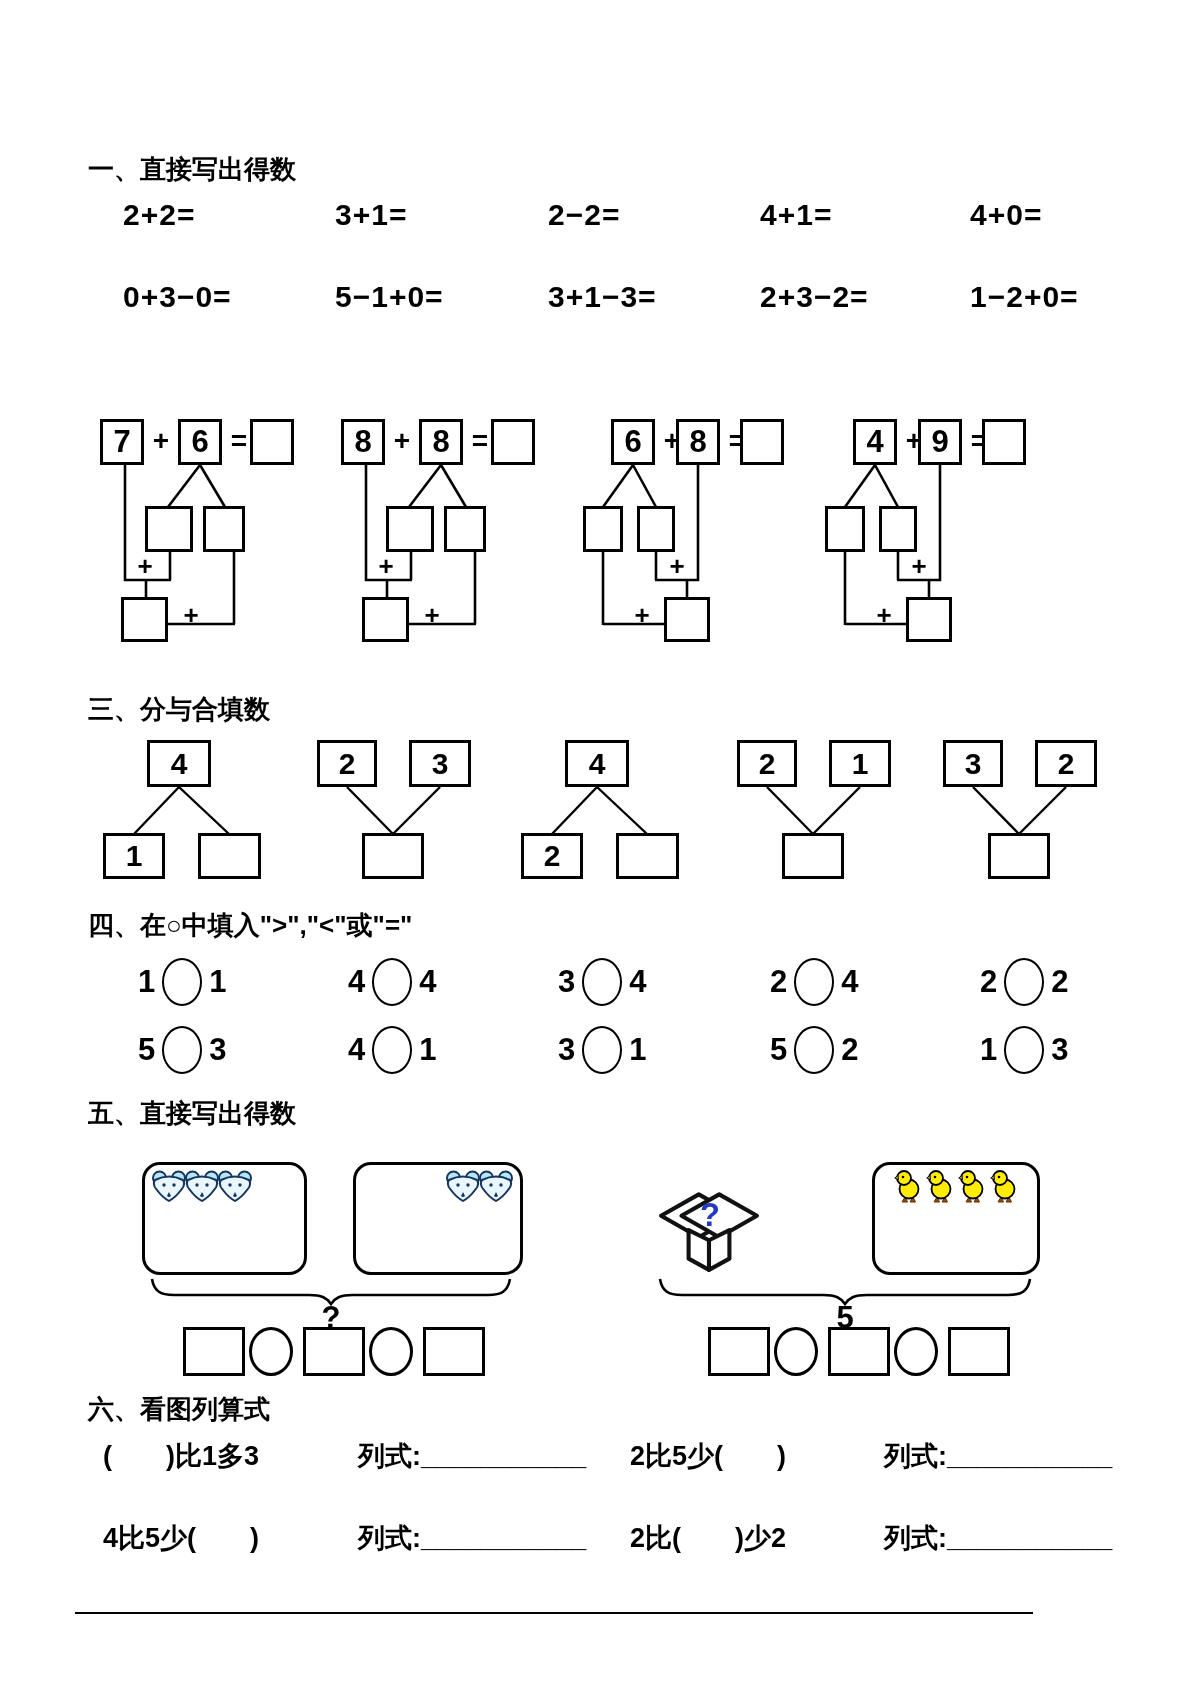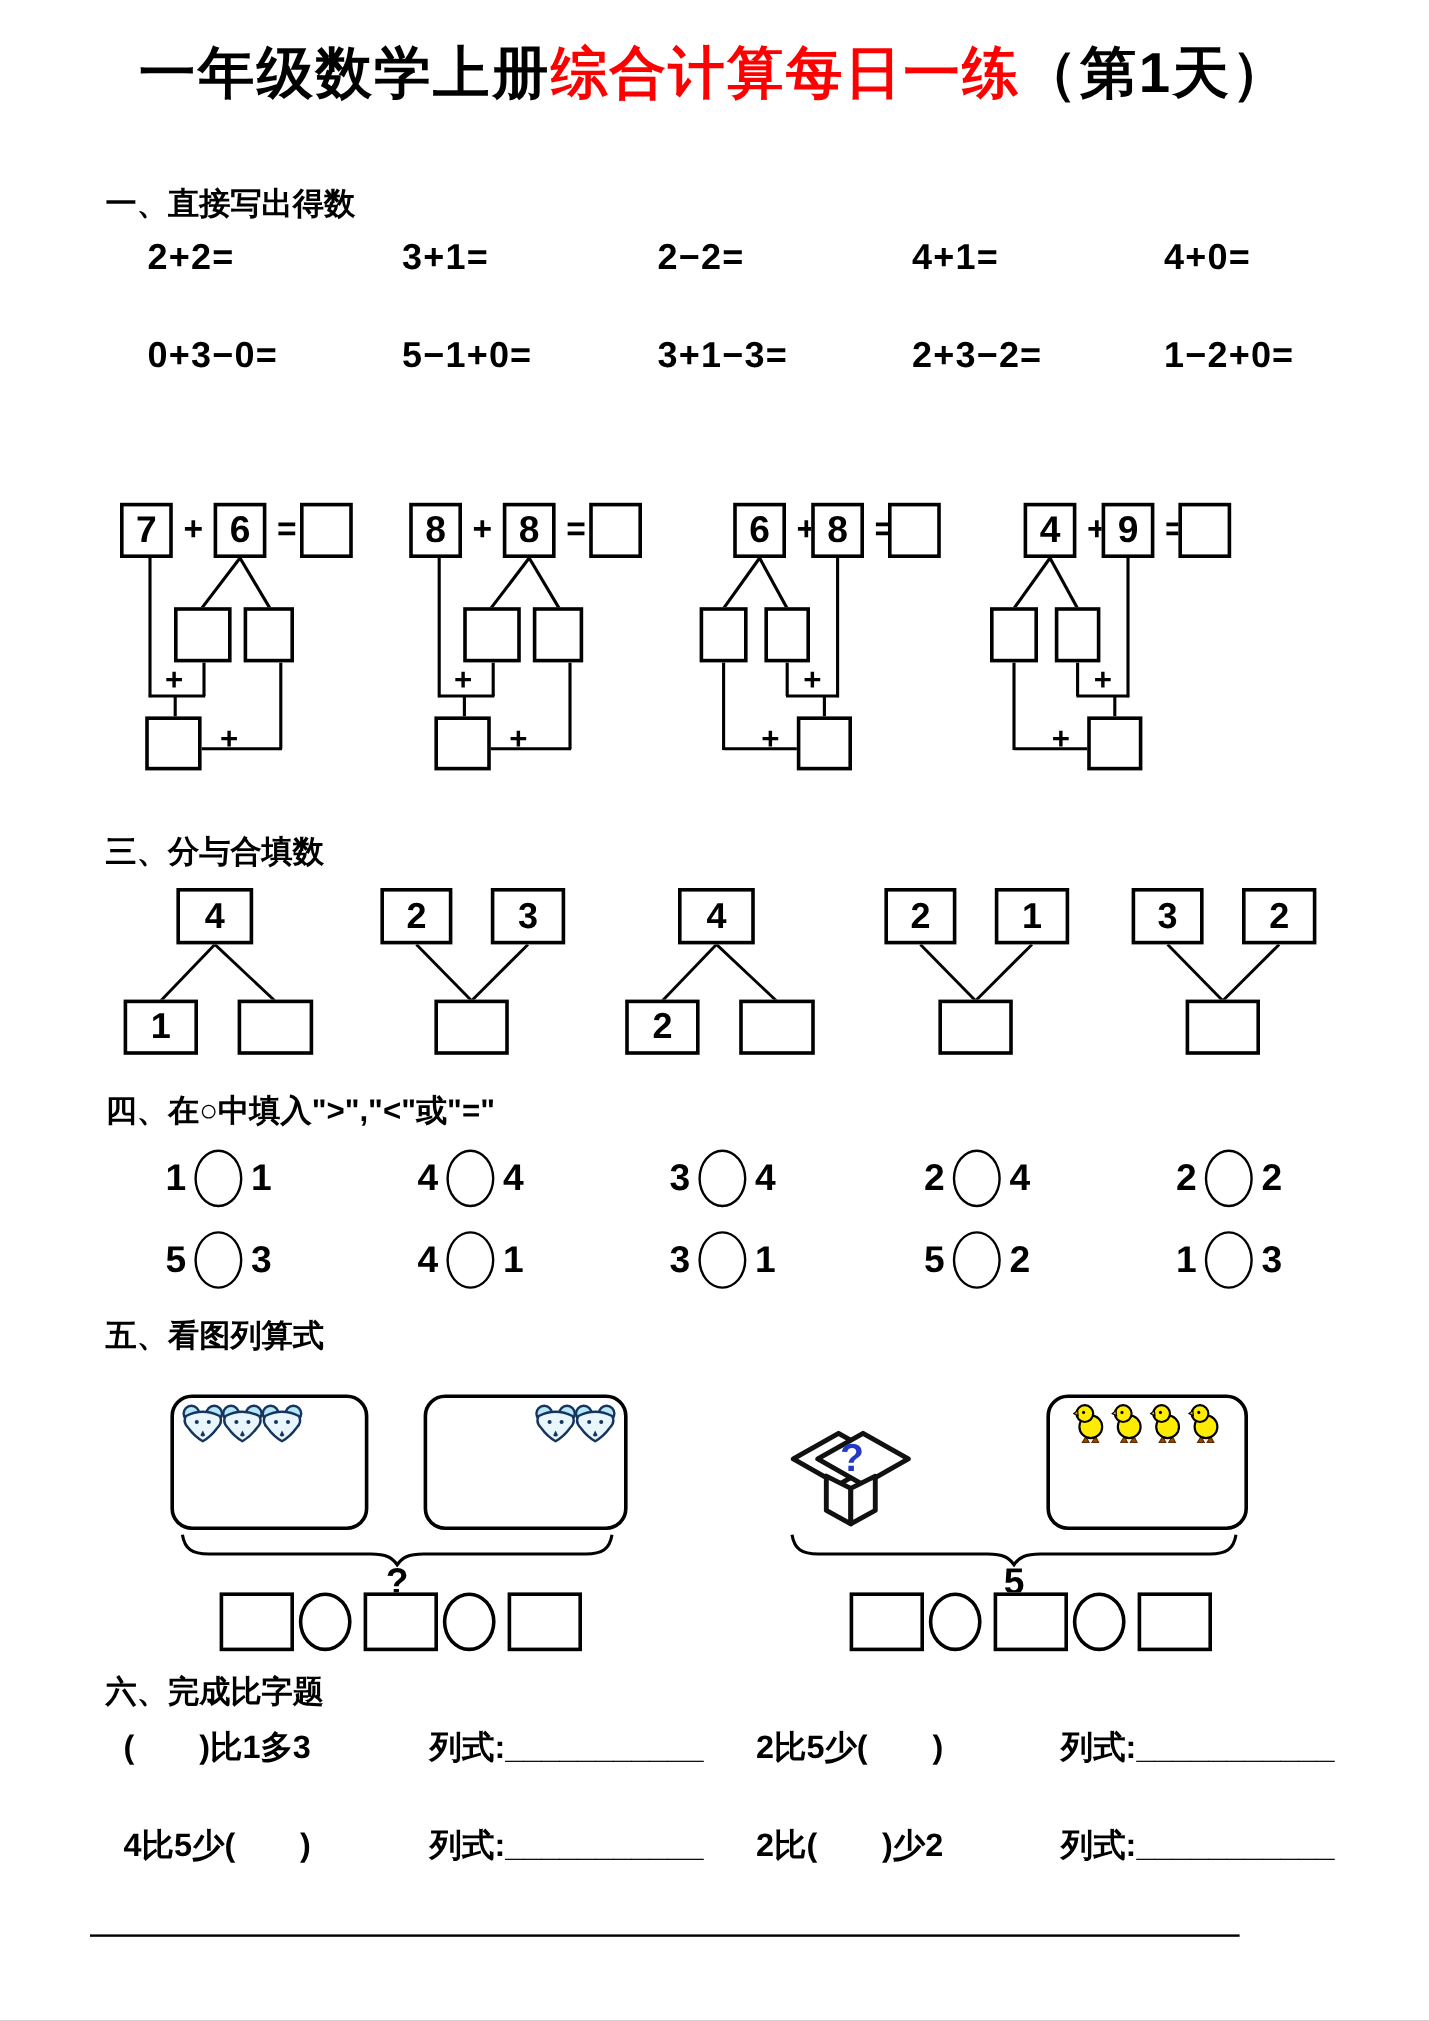--- a/index.html
+++ b/index.html
@@ -33,21 +33,20 @@
   .eqell{position:absolute;width:44px;height:49px;border:3px solid #000;border-radius:50%;box-sizing:border-box;background:#fff;}
   .s6item{position:absolute;font-size:27px;font-weight:bold;white-space:nowrap;}
   .footline{position:absolute;left:75px;top:1612px;width:958px;border-top:2.5px solid #000;}
   svg text{font-family:"Liberation Sans","DejaVu Sans",sans-serif;}
 </style>
 </head>
 <body>
 
 <div class="page">
 
-  <div class="title"><span>一年级数学上册</span><span class="red">综合计算每日一练</span><span>（第1天）</span></div>
 
 
   <div class="hd" style="left:88px;top:152px">一、直接写出得数</div>
   <div class="itm" style="left:123px;top:198px">2+2=</div>
   <div class="itm" style="left:335px;top:198px">3+1=</div>
   <div class="itm" style="left:548px;top:198px">2−2=</div>
   <div class="itm" style="left:760px;top:198px">4+1=</div>
   <div class="itm" style="left:970px;top:198px">4+0=</div>
   <div class="itm" style="left:123px;top:280px">0+3−0=</div>
   <div class="itm" style="left:335px;top:280px">5−1+0=</div>
@@ -247,21 +246,21 @@
       <span>5</span>
       <span class="circ"></span>
       <span>2</span>
     </div>
   <div class="cmp" style="left:980px;top:1026px">
       <span>1</span>
       <span class="circ"></span>
       <span>3</span>
     </div>
 
-  <div class="hd" style="left:88px;top:1096px">五、看图列算式</div>
+  <div class="hd" style="left:88px;top:1096px">五、直接写出得数</div>
 
   <div class="roundbox" style="left:142px;top:1162px;width:165px;height:113px">
     <div class="micerow">
       <svg width="36" height="33" viewBox="0 0 36 33" style="margin-right:-3px">
           <circle cx="8.5" cy="8" r="6.5" fill="#b7e6f7" stroke="#16355e" stroke-width="2"></circle>
           <circle cx="27.5" cy="8" r="6.5" fill="#b7e6f7" stroke="#16355e" stroke-width="2"></circle>
           <path d="M4,10 Q18,3 32,10 Q35,15 30,20 Q25,27 18,31 Q11,27 6,20 Q1,15 4,10 Z" fill="#e9f6fd" stroke="#16355e" stroke-width="2"></path>
           <circle cx="13" cy="15" r="1.7" fill="#16355e"></circle>
           <circle cx="23" cy="15" r="1.7" fill="#16355e"></circle>
           <path d="M18,22 l-2,4 q2,2 4,0 Z" fill="#16355e"></path>
@@ -360,21 +359,21 @@
   <svg class="abs" style="left:658px;top:1276px" width="374" height="30">
     <path d="M2,3 C4,15 10,19 24,19 L165,19 C178,19 183,22 187,28 C191,22 196,19 209,19 L350,19 C364,19 370,15 372,3" fill="none" stroke="#000" stroke-width="2.6"></path>
   </svg>
   <div class="bracelbl" style="left:658px;top:1300px;width:374px">5</div>
   <div class="eqsq" style="left:708px;top:1327px"></div>
   <div class="eqell" style="left:774px;top:1327px"></div>
   <div class="eqsq" style="left:828px;top:1327px"></div>
   <div class="eqell" style="left:894px;top:1327px"></div>
   <div class="eqsq" style="left:948px;top:1327px"></div>
 
-  <div class="hd" style="left:88px;top:1392px">六、完成比字题</div>
+  <div class="hd" style="left:88px;top:1392px">六、看图列算式</div>
   <div class="s6item" style="left:103px;top:1438px">(　　)比1多3</div>
   <div class="s6item" style="left:358px;top:1438px"><span>列式:</span><span>___________</span></div>
   <div class="s6item" style="left:630px;top:1438px">2比5少(　　)</div>
   <div class="s6item" style="left:884px;top:1438px"><span>列式:</span><span>___________</span></div>
   <div class="s6item" style="left:103px;top:1520px">4比5少(　　)</div>
   <div class="s6item" style="left:358px;top:1520px"><span>列式:</span><span>___________</span></div>
   <div class="s6item" style="left:630px;top:1520px">2比(　　)少2</div>
   <div class="s6item" style="left:884px;top:1520px"><span>列式:</span><span>___________</span></div>
 
   <div class="footline"></div>

